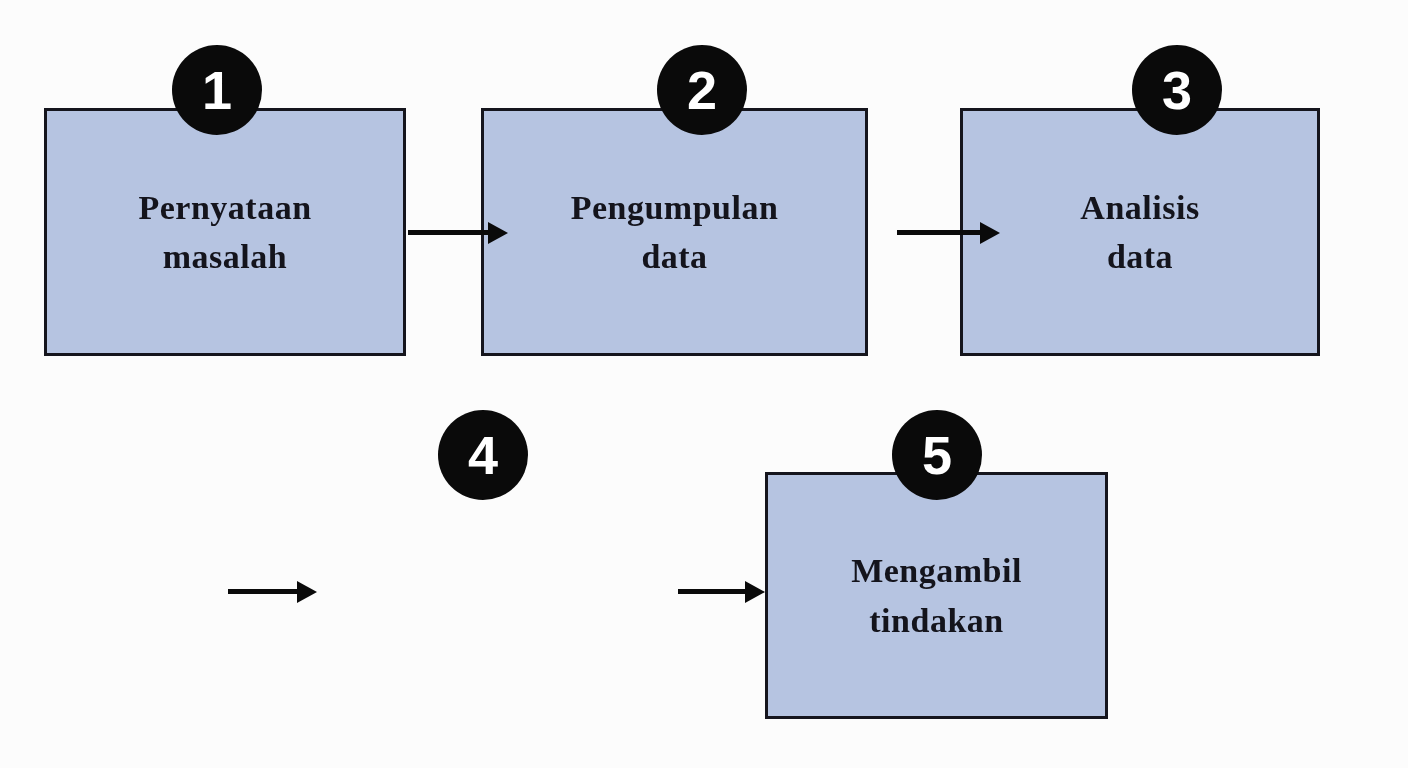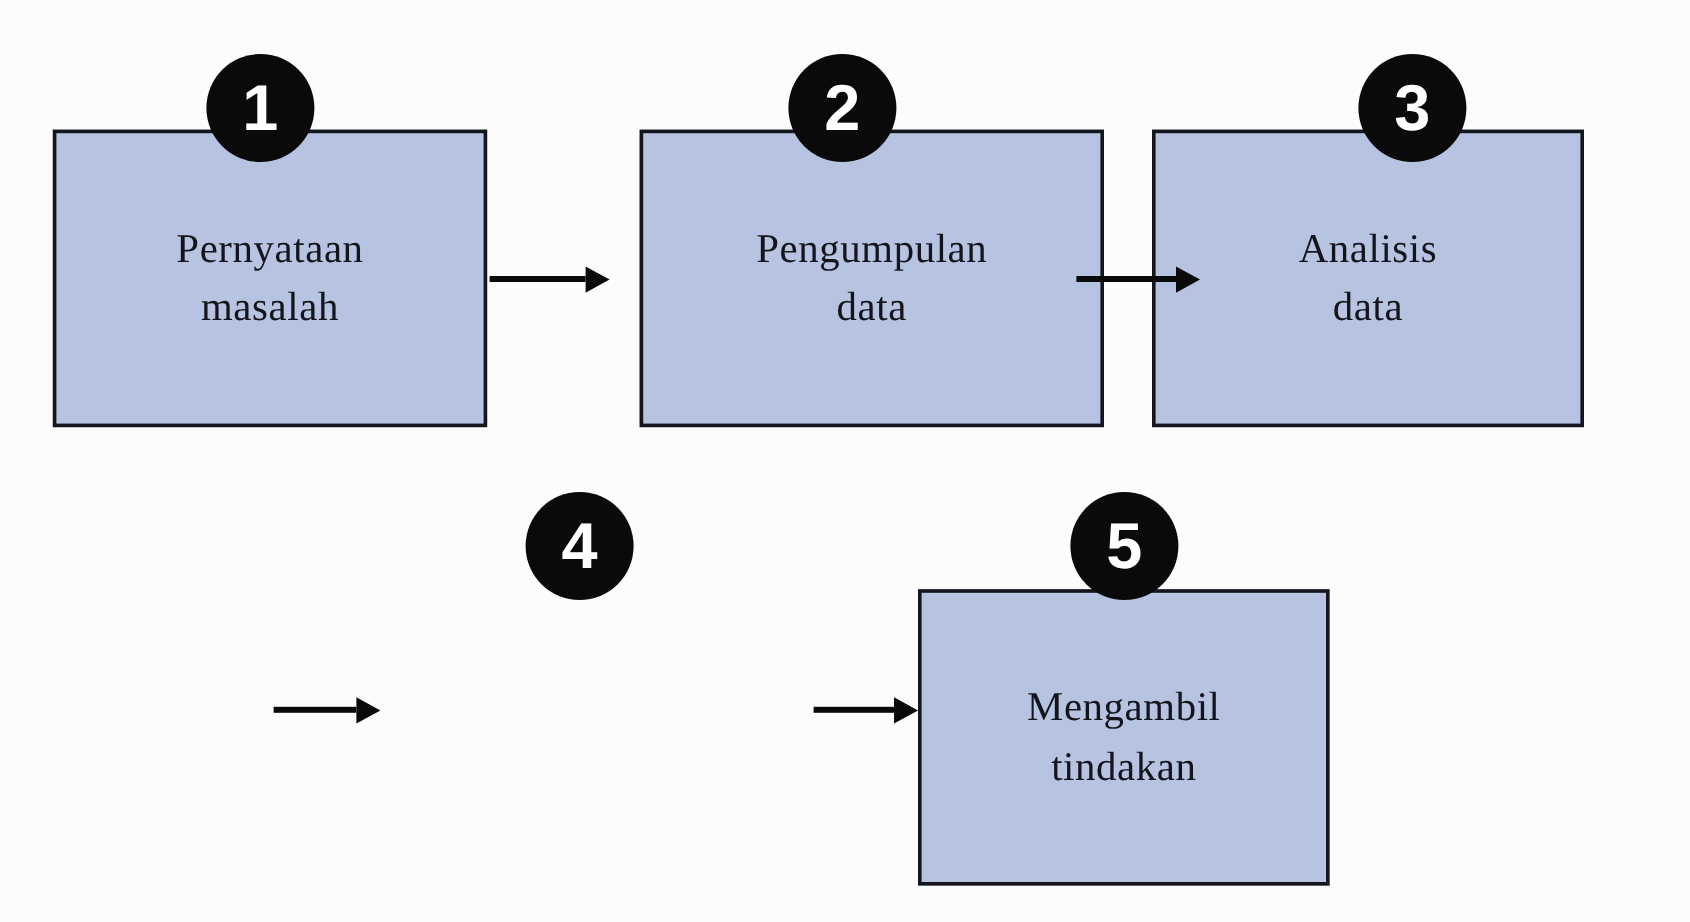--- a/index.html
+++ b/index.html
@@ -16,20 +16,21 @@
   }
   .step-box {
     position: absolute;
     box-sizing: border-box;
     background: var(--box-fill, #b6c4e1);
     border: 3px solid var(--box-border, #15151d);
     display: flex;
     align-items: center;
     justify-content: center;
     text-align: center;
+    font-weight: bold;
   }
   .step-label {
     white-space: pre-line;
     font-size: 34px;
     line-height: 1.45;
     color: var(--text, #14141c);
     letter-spacing: 0.5px;
   }
   .badge {
     position: absolute;
@@ -58,24 +59,24 @@
     top: 50%;
     transform: translateY(-50%);
     width: 0;
     height: 0;
     border-left: 20px solid var(--arrow, #0a0a0a);
     border-top: 11px solid transparent;
     border-bottom: 11px solid transparent;
   }
   
   #box-1 { left: 44px;   top: 108px; width: 362px; height: 248px; }
-  #box-2 { left: 533px;  top: 108px; width: 387px; height: 248px; }
+  #box-2 { left: 481px;  top: 108px; width: 387px; height: 248px; }
   #box-3 { left: 960px; top: 108px; width: 360px; height: 248px; }
   #box-4 { left: 317px;  top: 472px; width: 361px; height: 247px; }
-  #box-5 { left: 765px;  top: 491px; width: 343px; height: 247px; }
+  #box-5 { left: 765px;  top: 472px; width: 343px; height: 247px; }
   #badge-1 { left: 172px;  top: 45px;  }
   #badge-2 { left: 657px;  top: 45px;  }
   #badge-3 { left: 1132px; top: 45px;  }
   #badge-4 { left: 438px;  top: 410px; }
   #badge-5 { left: 892px;  top: 410px; }
   #arrow-1 { left: 408px; top: 230px; width: 80px; }
   #arrow-2 { left: 897px; top: 230px; width: 83px; }
   #arrow-3 { left: 228px; top: 589px; width: 69px; }
   #arrow-4 { left: 678px; top: 589px; width: 67px; }
 </style>

